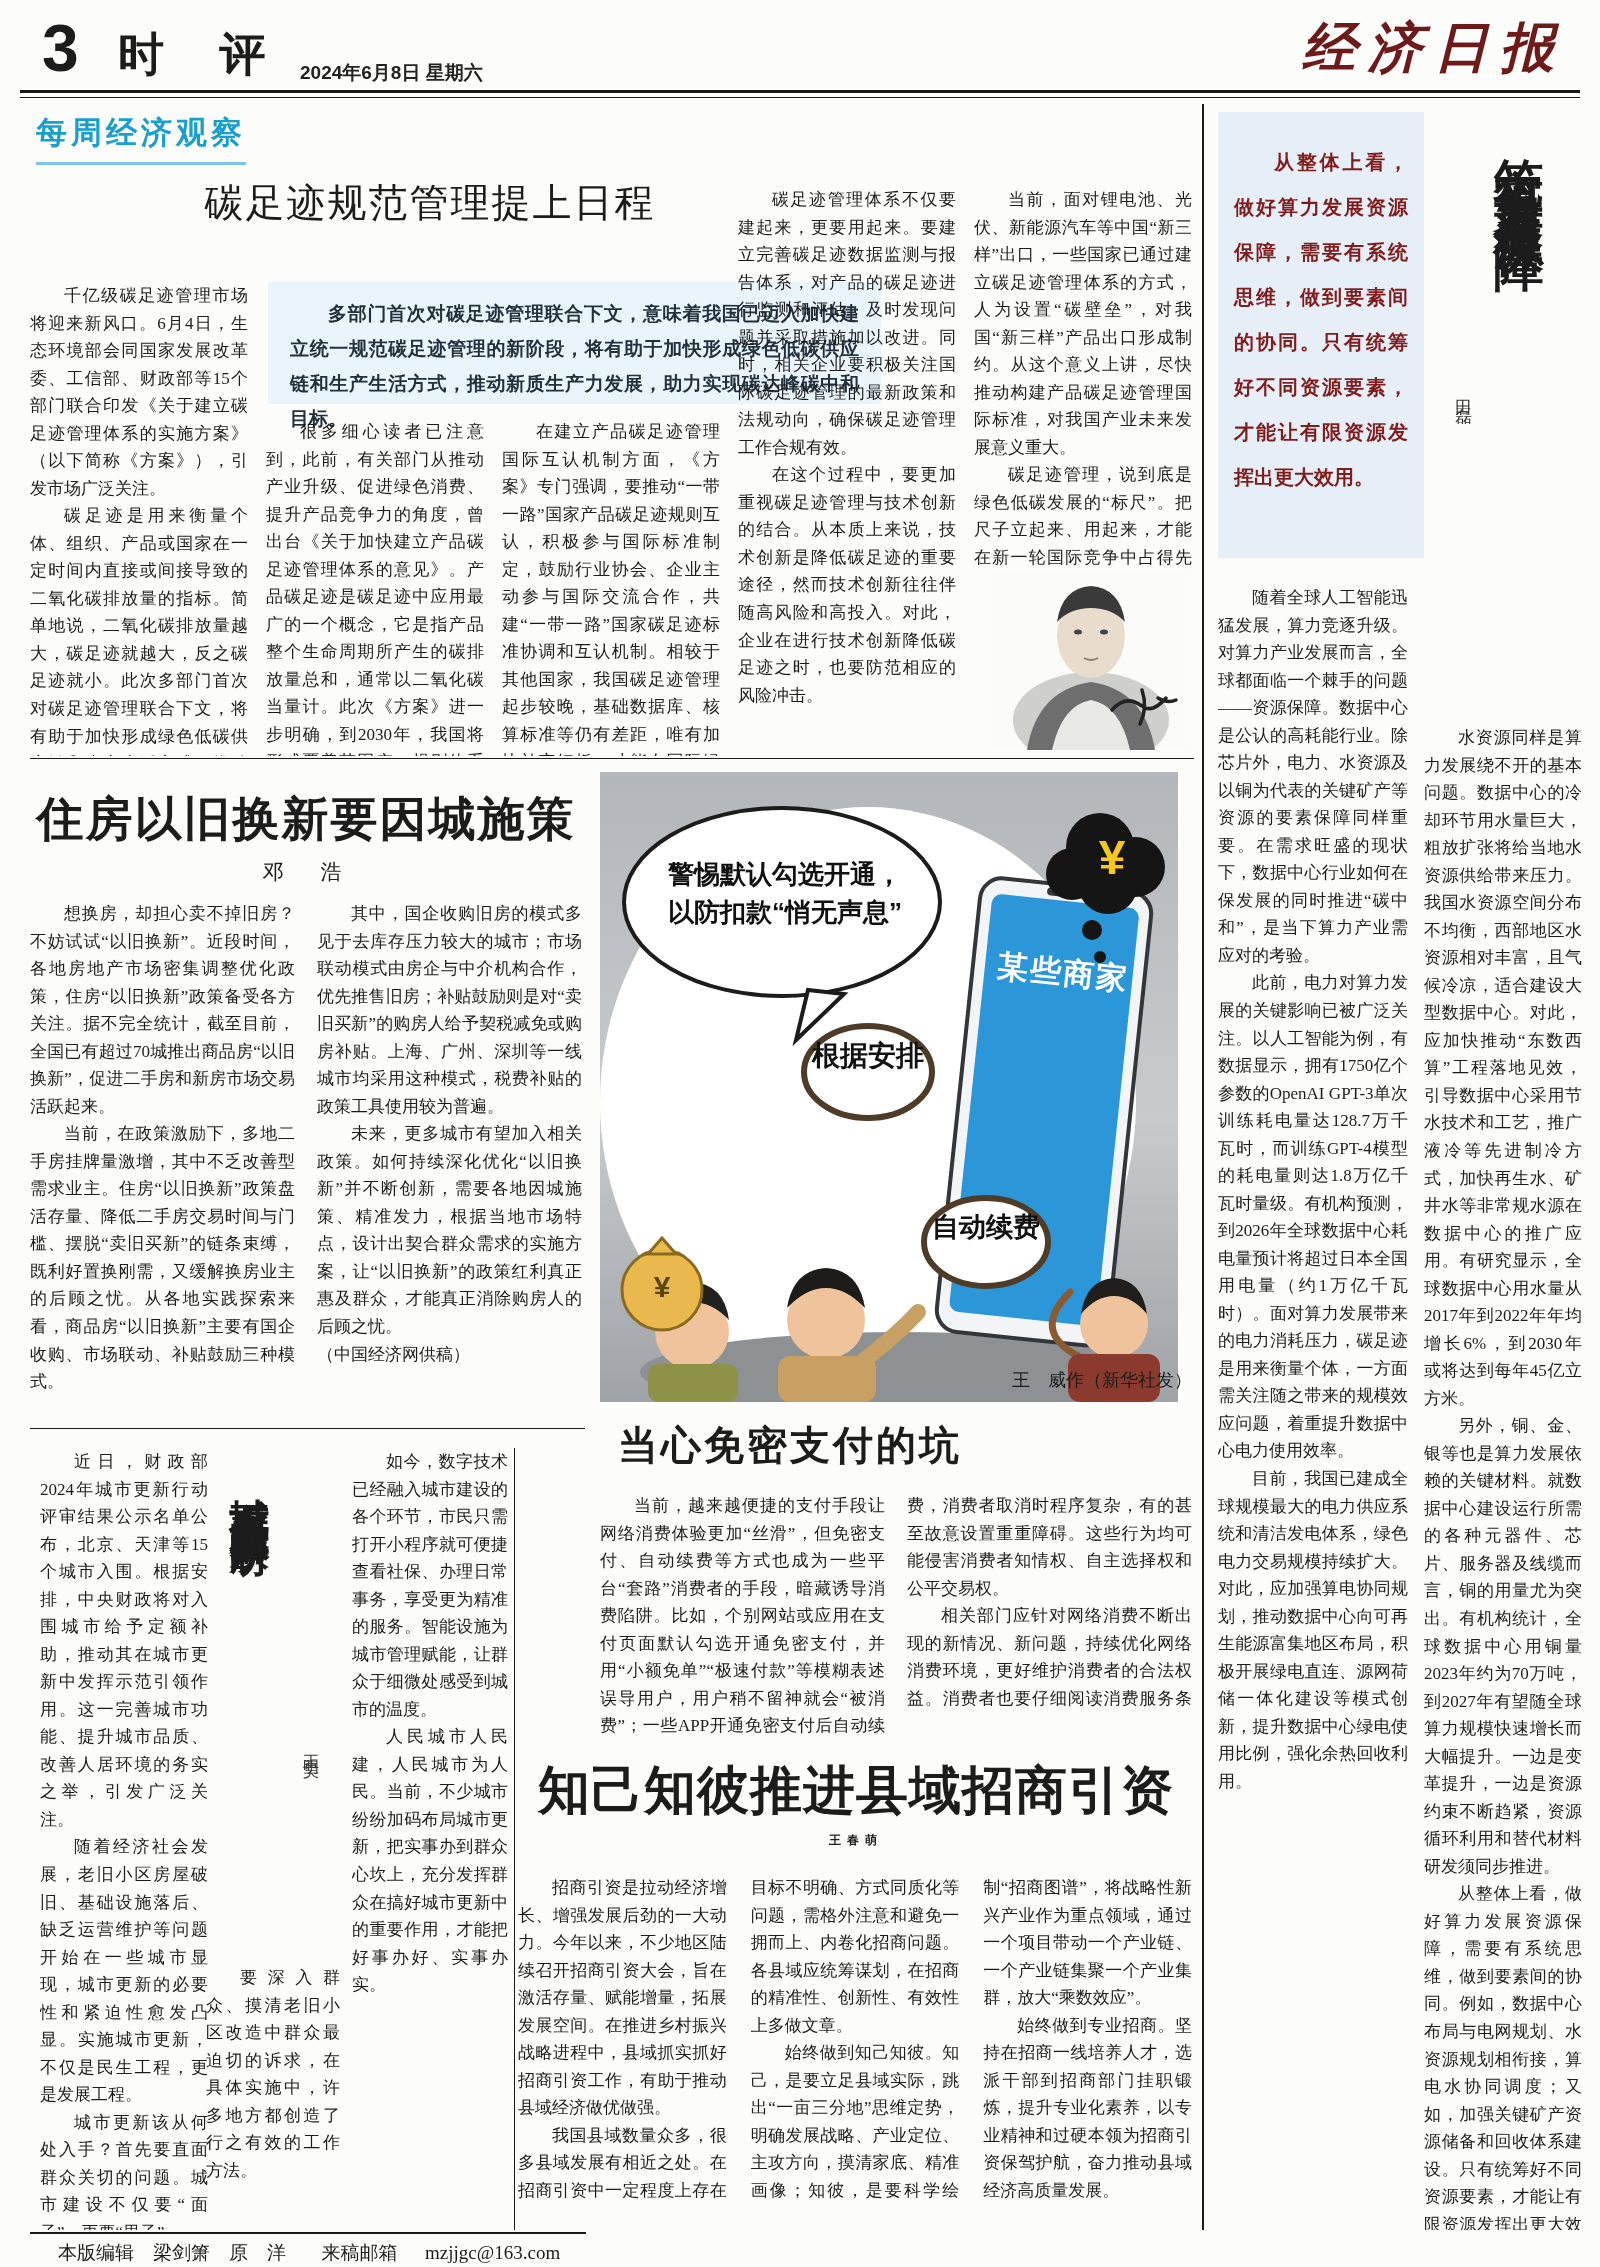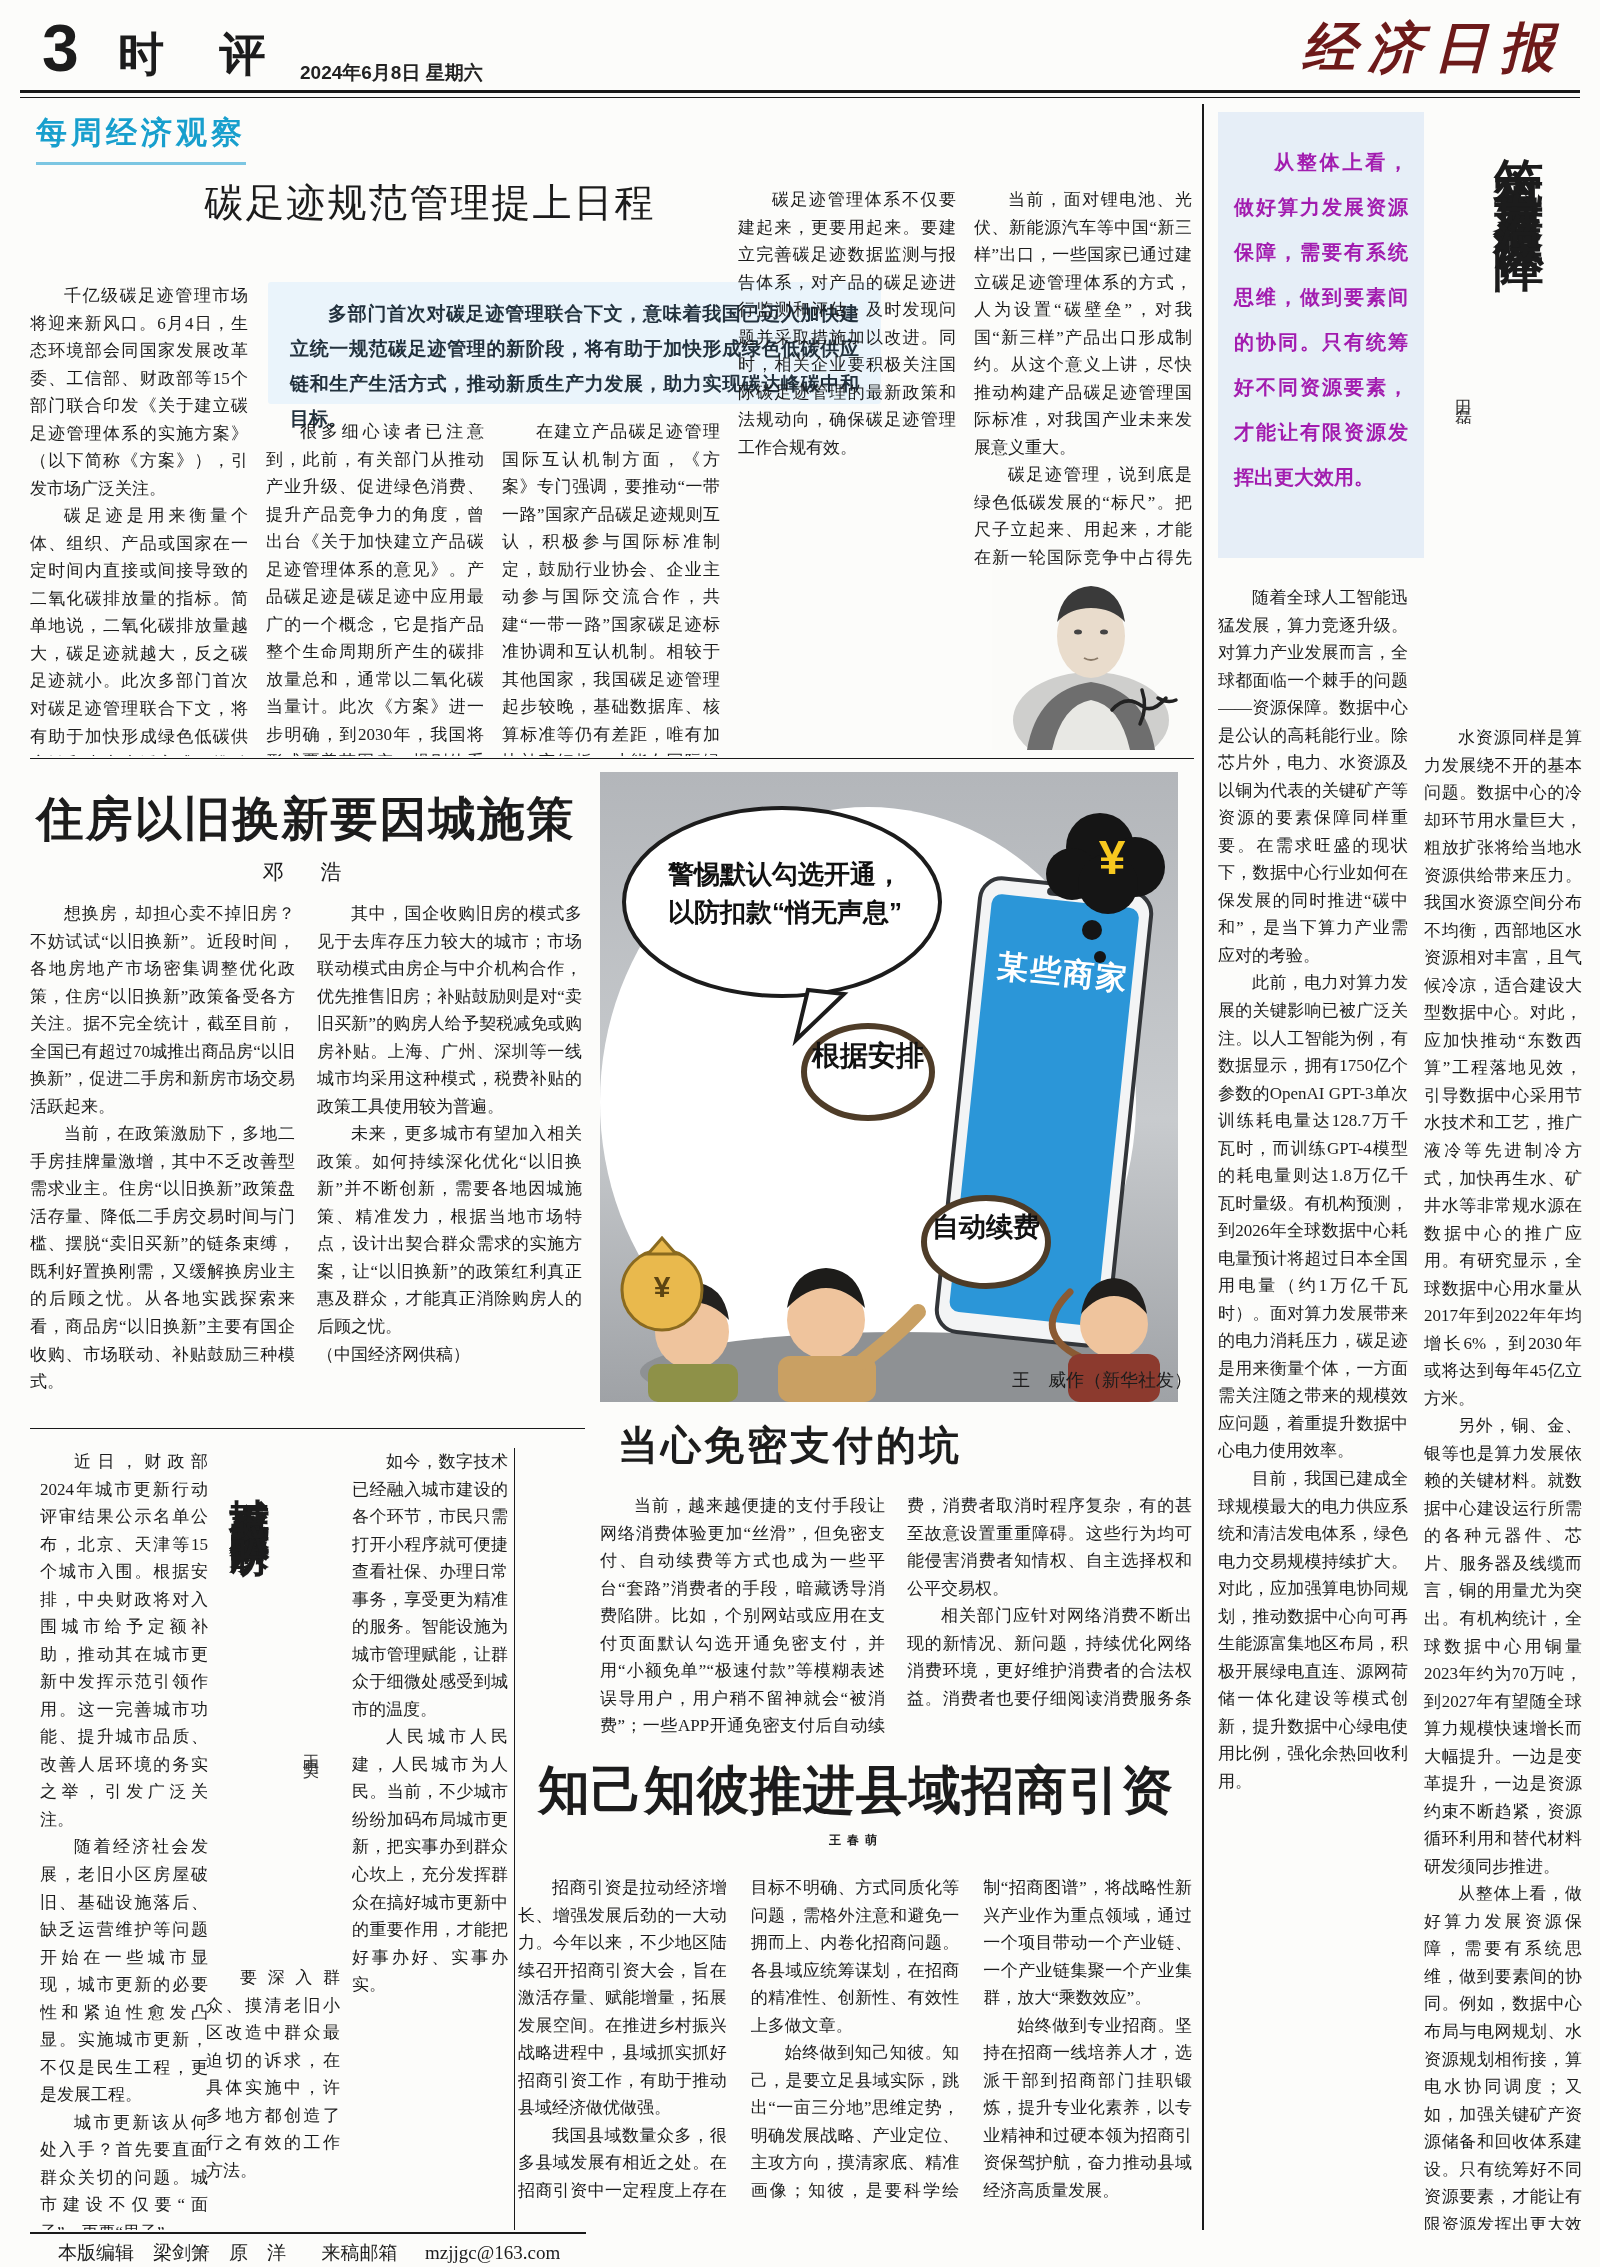--- a/index.html
+++ b/index.html
@@ -14,21 +14,21 @@
   .cols3{column-count:3;column-gap:24px;}
   .vert{writing-mode:vertical-rl;}
   .rule{background:#1a1a1a;}
   .right-sign{text-align:right;text-indent:0 !important;}
   .center{text-align:center;}
   .intro-box{background:#eaf4fb;border-radius:3px;padding:14px 22px;box-sizing:border-box;}
   .intro-box p{margin:0;text-indent:2em;font-size:19px;line-height:1.85;text-align:justify;
                font-family:"Liberation Sans","DejaVu Sans",sans-serif;font-weight:bold;color:#22313d;}
   .quote-box{background:#e6eef7;padding:28px 16px;box-sizing:border-box;}
   .quote-box p{margin:0;text-indent:2em;font-size:20px;line-height:2.25;text-align:justify;
-               font-family:"Liberation Sans","DejaVu Sans",sans-serif;font-weight:bold;color:#a21caf;}
+               font-family:"Liberation Sans","DejaVu Sans",sans-serif;font-weight:bold;color:#7f1d1d;}
   .cartoon{background:linear-gradient(180deg,#b3b6ba 0%,#c8cbce 55%,#9fa2a6 100%);overflow:hidden;}
   .ctext{position:absolute;font-family:"Liberation Sans","DejaVu Sans",sans-serif;font-weight:bold;color:#111;}
 </style>
 </head>
 <body>
 
 <div class="page">
 
   <div class="abs sans" style="left:42px;top:10px;font-size:66px;font-weight:900;">3</div>
   <div class="abs serifb" style="left:118px;top:24px;font-size:46px;letter-spacing:22px;">时 评</div>
@@ -52,20 +52,21 @@
     <p>碳足迹是用来衡量个体、组织、产品或国家在一定时间内直接或间接导致的二氧化碳排放量的指标。简单地说，二氧化碳排放量越大，碳足迹就越大，反之碳足迹就小。此次多部门首次对碳足迹管理联合下文，将有助于加快形成绿色低碳供应链和生产生活方式，推动新质生产力发展。按照《方案》，到2027年，我国将制定出台与国际接轨的国家产品碳足迹核算通则标准，制定出台100个左右重点产品碳足迹核算规则标准。</p>
   </div>
   <div class="abs body-text" style="left:266px;top:418px;width:218px;height:338px;">
     <p>很多细心读者已注意到，此前，有关部门从推动产业升级、促进绿色消费、提升产品竞争力的角度，曾出台《关于加快建立产品碳足迹管理体系的意见》。产品碳足迹是碳足迹中应用最广的一个概念，它是指产品整个生命周期所产生的碳排放量总和，通常以二氧化碳当量计。此次《方案》进一步明确，到2030年，我国将形成覆盖范围广、规则体系完善的产品碳足迹管理体系。</p>
   </div>
   <div class="abs body-text" style="left:502px;top:418px;width:218px;height:338px;">
     <p>在建立产品碳足迹管理国际互认机制方面，《方案》专门强调，要推动“一带一路”国家产品碳足迹规则互认，积极参与国际标准制定，鼓励行业协会、企业主动参与国际交流合作，共建“一带一路”国家碳足迹标准协调和互认机制。相较于其他国家，我国碳足迹管理起步较晚，基础数据库、核算标准等仍有差距，唯有加快补齐短板，才能在国际绿色贸易竞争中赢得主动。</p>
   </div>
   <div class="abs body-text" style="left:738px;top:186px;width:218px;height:570px;">
     <p>碳足迹管理体系不仅要建起来，更要用起来。要建立完善碳足迹数据监测与报告体系，对产品的碳足迹进行监测和评估，及时发现问题并采取措施加以改进。同时，相关企业要积极关注国际碳足迹管理的最新政策和法规动向，确保碳足迹管理工作合规有效。</p>
+    <p>在这个过程中，要更加重视碳足迹管理与技术创新的结合。从本质上来说，技术创新是降低碳足迹的重要途径，然而技术创新往往伴随高风险和高投入。对此，企业在进行技术创新降低碳足迹之时，也要防范相应的风险冲击。</p>
   </div>
   <div class="abs body-text" style="left:974px;top:186px;width:218px;height:380px;">
     <p>当前，面对锂电池、光伏、新能源汽车等中国“新三样”出口，一些国家已通过建立碳足迹管理体系的方式，人为设置“碳壁垒”，对我国“新三样”产品出口形成制约。从这个意义上讲，尽快推动构建产品碳足迹管理国际标准，对我国产业未来发展意义重大。</p>
     <p>碳足迹管理，说到底是绿色低碳发展的“标尺”。把尺子立起来、用起来，才能在新一轮国际竞争中占得先机。</p>
   </div>
 
   <div class="abs" style="left:992px;top:570px;width:198px;height:180px;">
     <svg width="198" height="180" viewBox="0 0 198 180">
       <rect x="0" y="0" width="198" height="180" fill="#fbfbf9"></rect>
       <ellipse cx="99" cy="150" rx="78" ry="48" fill="#cfcfcd"></ellipse>

